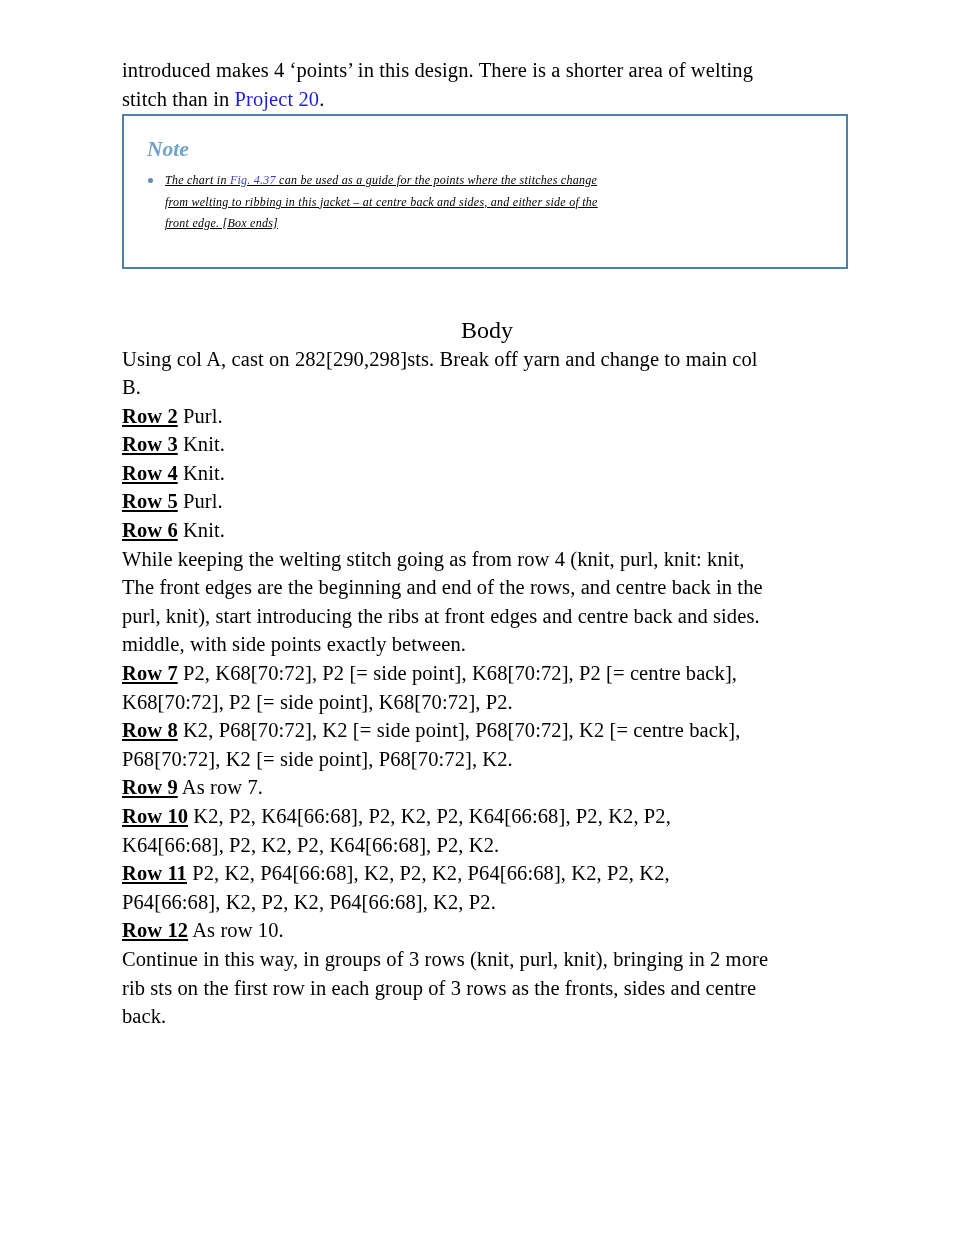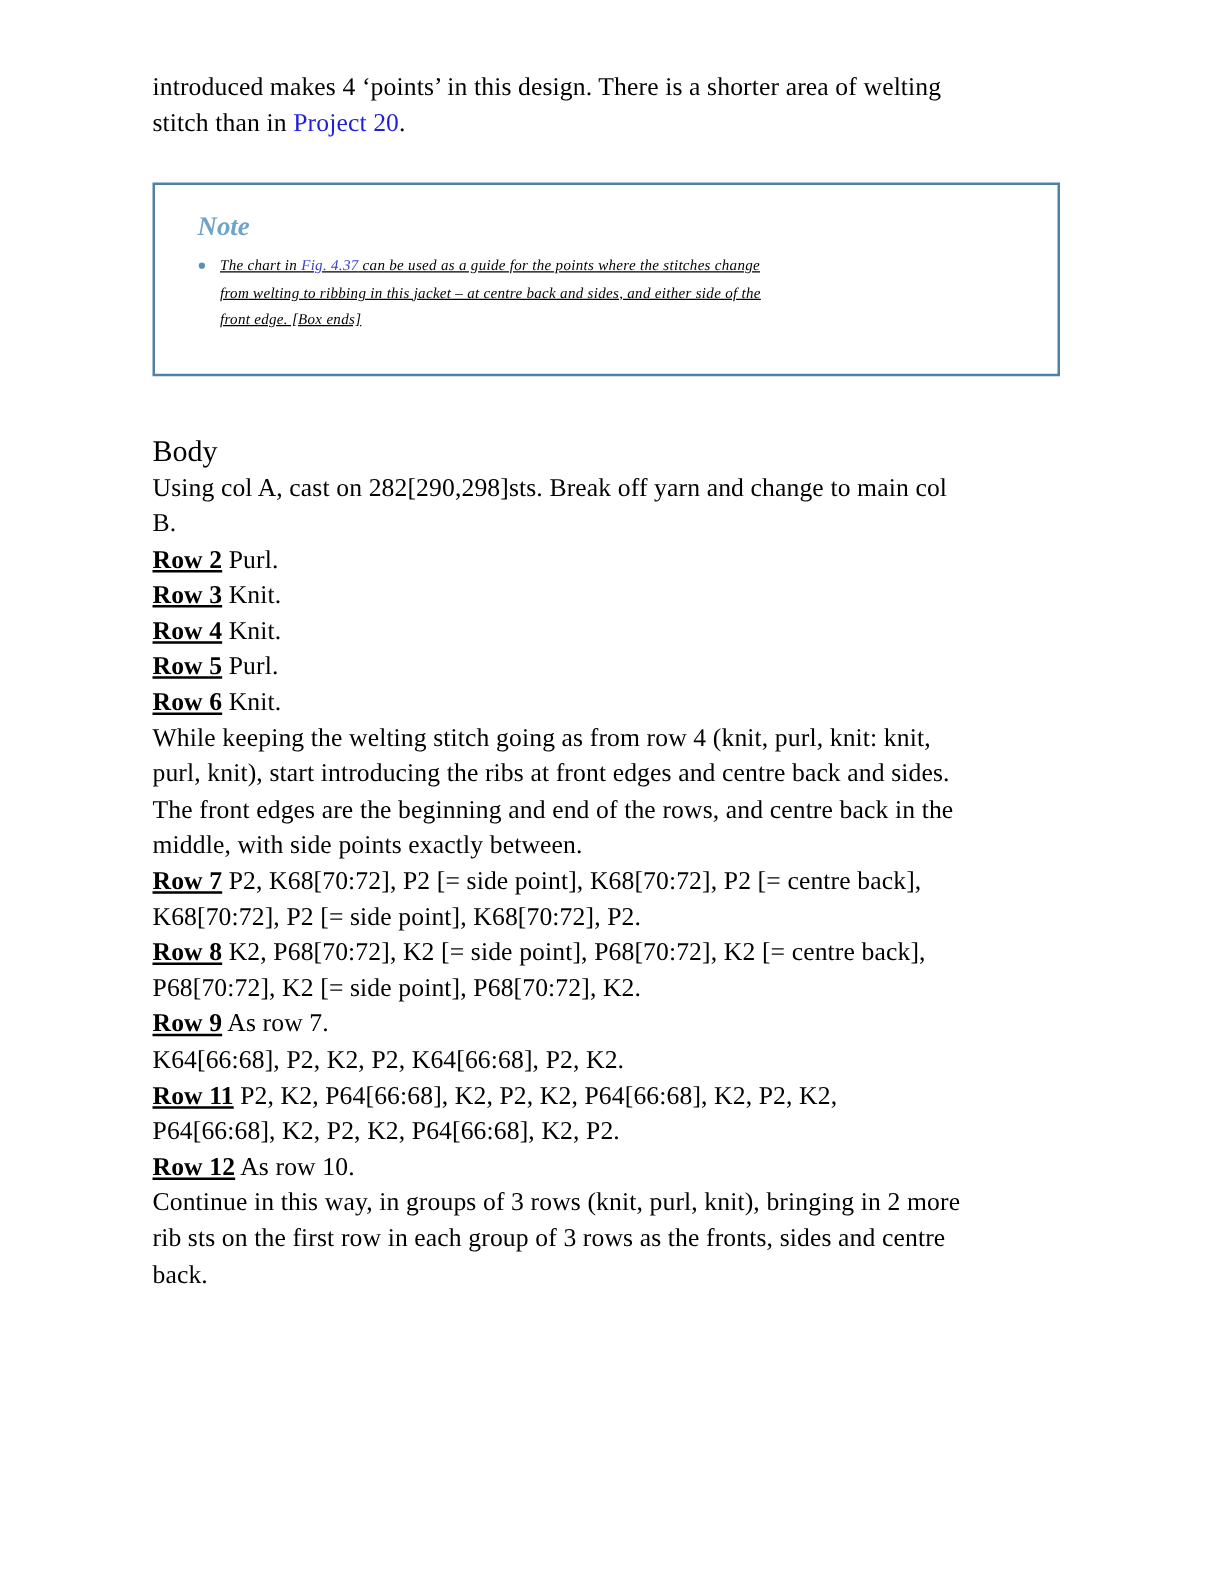--- a/index.html
+++ b/index.html
@@ -14,24 +14,23 @@
   
   .intro {
     margin-top: 56px;
     font-size: 20.5px; line-height: 29px; letter-spacing: 0.1px;
     white-space: nowrap;
   }
   a.doclink { color: #1f1fd6; text-decoration: none; cursor: pointer; }
 
   
   .notebox {
-    margin-top: 32px;
     width: 726px; box-sizing: border-box;
     border: 2px solid #4e81a6;
-    padding: 20px 24px 32px 32px;
+    padding: 20px 24px 32px 21px;
     background: #ffffff;
   }
   .note-heading {
     color: #6fa3c8;
     font-size: 21.5px; font-weight: bold; font-style: italic;
     margin: 0 0 0 2px; line-height: 26px;
   }
   .note-list { margin: 8px 0 0 0; padding: 0; }
   .note-item { list-style: none; position: relative; padding-left: 20px; }
   .bullet {
@@ -41,21 +40,21 @@
   }
   .note-line {
     font-style: italic; font-size: 12px; line-height: 21.5px;
     letter-spacing: 0.25px; white-space: nowrap; text-decoration: underline;
   }
   a.figlink { color: #3a3ac8; text-decoration: none; cursor: pointer; font-style: italic; }
 
   
   .body-heading {
     margin-top: 46px;
-    font-size: 24px; font-weight: normal; line-height: 30px;
+    font-size: 24px; font-weight: normal; line-height: 30px; text-align: center;
   }
   .body-text { }
   .bline {
     font-size: 20.5px; line-height: 28.6px; letter-spacing: 0.1px;
     white-space: nowrap;
   }
   .bline b { font-weight: bold; text-decoration: underline; }
 </style>
 </head>
 <body>
@@ -93,36 +92,37 @@
         <div class="bline"><b class="rowlabel">Row 3</b><span> Knit.</span></div>
 
         <div class="bline"><b class="rowlabel">Row 4</b><span> Knit.</span></div>
 
         <div class="bline"><b class="rowlabel">Row 5</b><span> Purl.</span></div>
 
         <div class="bline"><b class="rowlabel">Row 6</b><span> Knit.</span></div>
 
         <div class="bline"><b class="rowlabel"></b><span>While keeping the welting stitch going as from row 4 (knit, purl, knit: knit,</span></div>
 
+        <div class="bline"><b class="rowlabel"></b><span>The front edges are the beginning and end of the rows, and centre back in the</span></div>
+
         <div class="bline"><b class="rowlabel"></b><span>purl, knit), start introducing the ribs at front edges and centre back and sides.</span></div>
-
-        <div class="bline"><b class="rowlabel"></b><span>The front edges are the beginning and end of the rows, and centre back in the</span></div>
 
         <div class="bline"><b class="rowlabel"></b><span>middle, with side points exactly between.</span></div>
 
         <div class="bline"><b class="rowlabel">Row 7</b><span> P2, K68[70:72], P2 [= side point], K68[70:72], P2 [= centre back],</span></div>
 
         <div class="bline"><b class="rowlabel"></b><span>K68[70:72], P2 [= side point], K68[70:72], P2.</span></div>
 
         <div class="bline"><b class="rowlabel">Row 8</b><span> K2, P68[70:72], K2 [= side point], P68[70:72], K2 [= centre back],</span></div>
 
         <div class="bline"><b class="rowlabel"></b><span>P68[70:72], K2 [= side point], P68[70:72], K2.</span></div>
 
         <div class="bline"><b class="rowlabel">Row 9</b><span> As row 7.</span></div>
 
+        <div class="bline"><b class="rowlabel">Row 10</b><span> K2, P2, K64[66:68], P2, K2, P2, K64[66:68], P2, K2, P2,</span></div>
 
         <div class="bline"><b class="rowlabel"></b><span>K64[66:68], P2, K2, P2, K64[66:68], P2, K2.</span></div>
 
         <div class="bline"><b class="rowlabel">Row 11</b><span> P2, K2, P64[66:68], K2, P2, K2, P64[66:68], K2, P2, K2,</span></div>
 
         <div class="bline"><b class="rowlabel"></b><span>P64[66:68], K2, P2, K2, P64[66:68], K2, P2.</span></div>
 
         <div class="bline"><b class="rowlabel">Row 12</b><span> As row 10.</span></div>
 
         <div class="bline"><b class="rowlabel"></b><span>Continue in this way, in groups of 3 rows (knit, purl, knit), bringing in 2 more</span></div>

